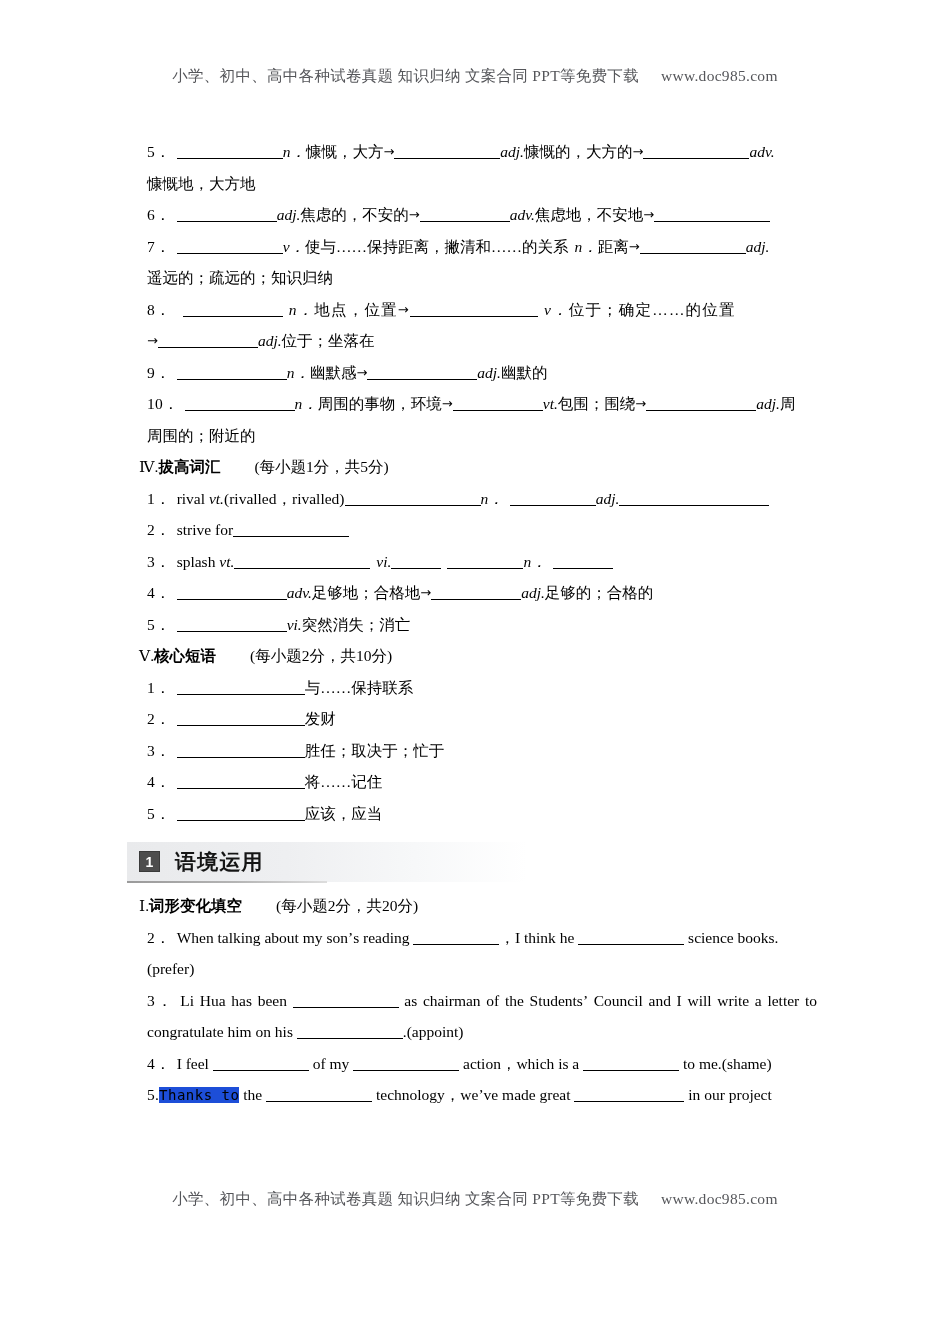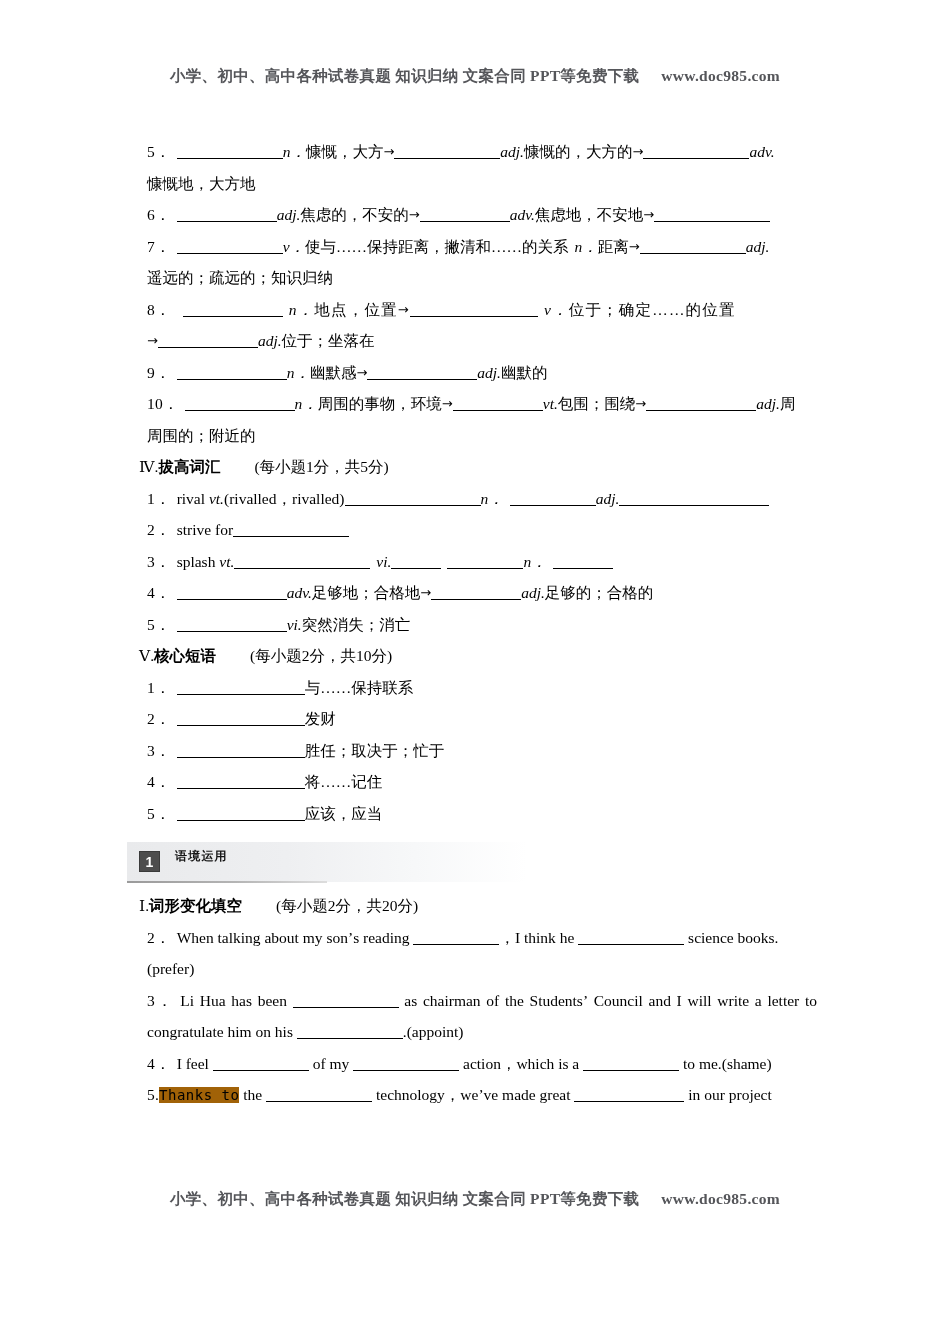--- a/index.html
+++ b/index.html
@@ -24,21 +24,20 @@
   .watermark {
     position: absolute;
     left: 0;
     width: 950px;
     text-align: center;
     font-family: "Liberation Serif", "DejaVu Serif", serif;
     font-size: 15.5px;
     color: #55565a;
     letter-spacing: 0.3px;
     white-space: nowrap;
-    font-weight: bold;
   }
   .watermark-top { top: 66px; }
   .watermark-bottom { top: 1189px; }
   .watermark .url {
     margin-left: 22px;
   }
 
   .content {
     position: absolute;
     left: 139px;
@@ -128,35 +127,35 @@
     text-align: center;
     box-sizing: border-box;
     border: 1px solid #3a3a3a;
   }
   .banner-title {
     position: absolute;
     left: 36px;
     top: 6px;
     font-family: "Liberation Sans", "DejaVu Sans", sans-serif;
     font-weight: bold;
-    font-size: 12px;
+    font-size: 21px;
     letter-spacing: 1.2px;
     color: #151515;
   }
   .banner-rule {
     position: absolute;
     left: -12px;
     top: 39px;
     width: 200px;
     height: 2px;
     background: linear-gradient(to right, #9a9a9a 0%, #b5b5b5 55%, #dddddd 100%);
   }
 
   .hl {
-    background: #a16207;
+    background: #1d4ed8;
     font-family: "DejaVu Sans Mono", monospace;
     font-size: 14px;
     letter-spacing: 0.5px;
   }
 
   .apos {
     font-family: "Liberation Serif", serif;
   }
   .wide2 {
     letter-spacing: 1.2px;

